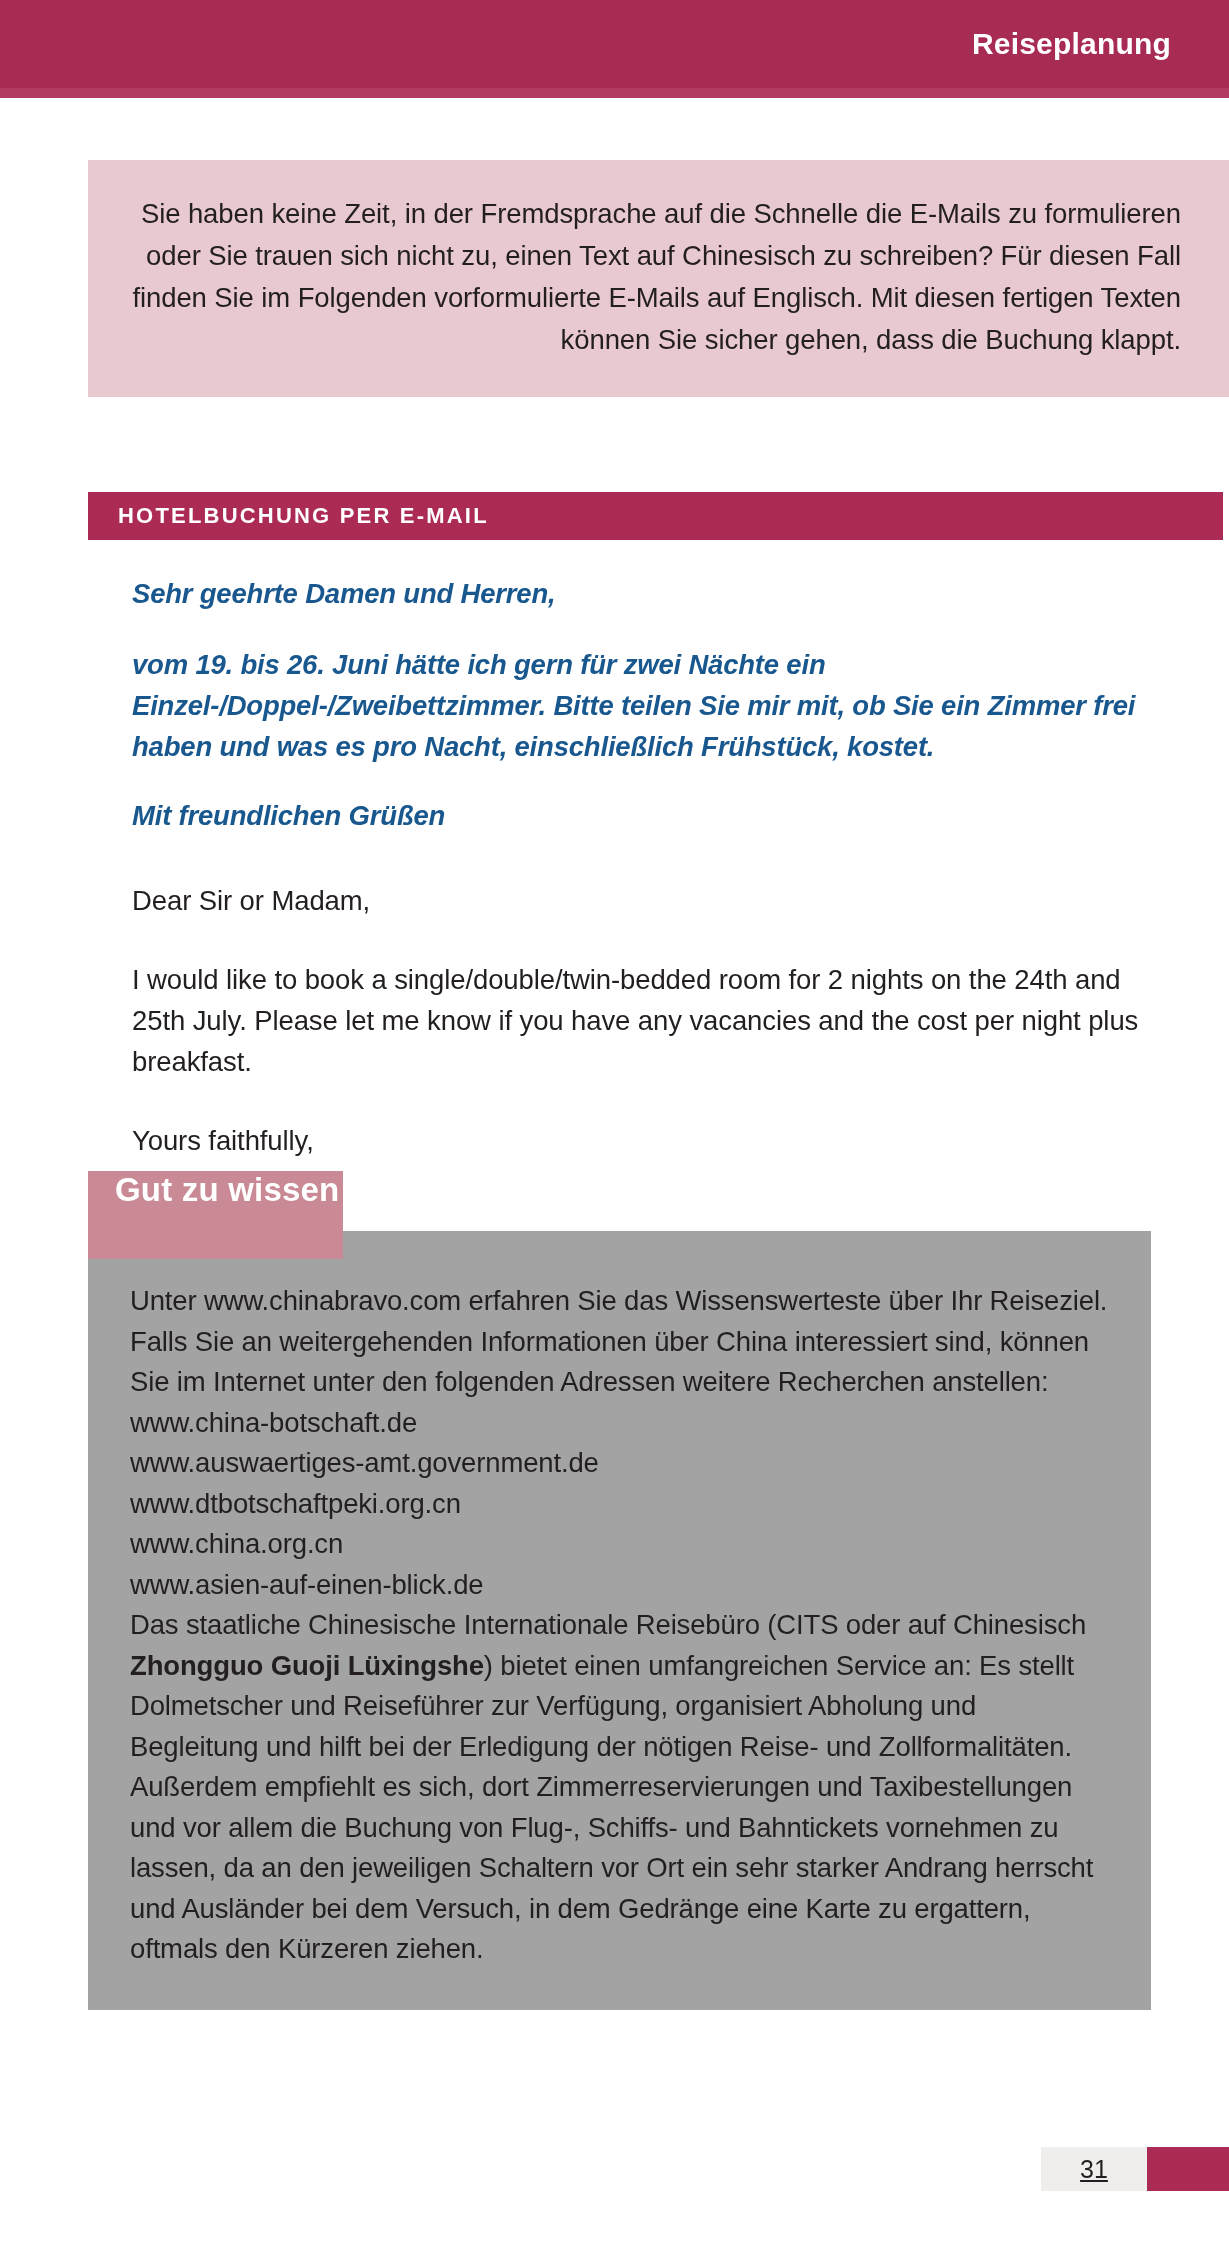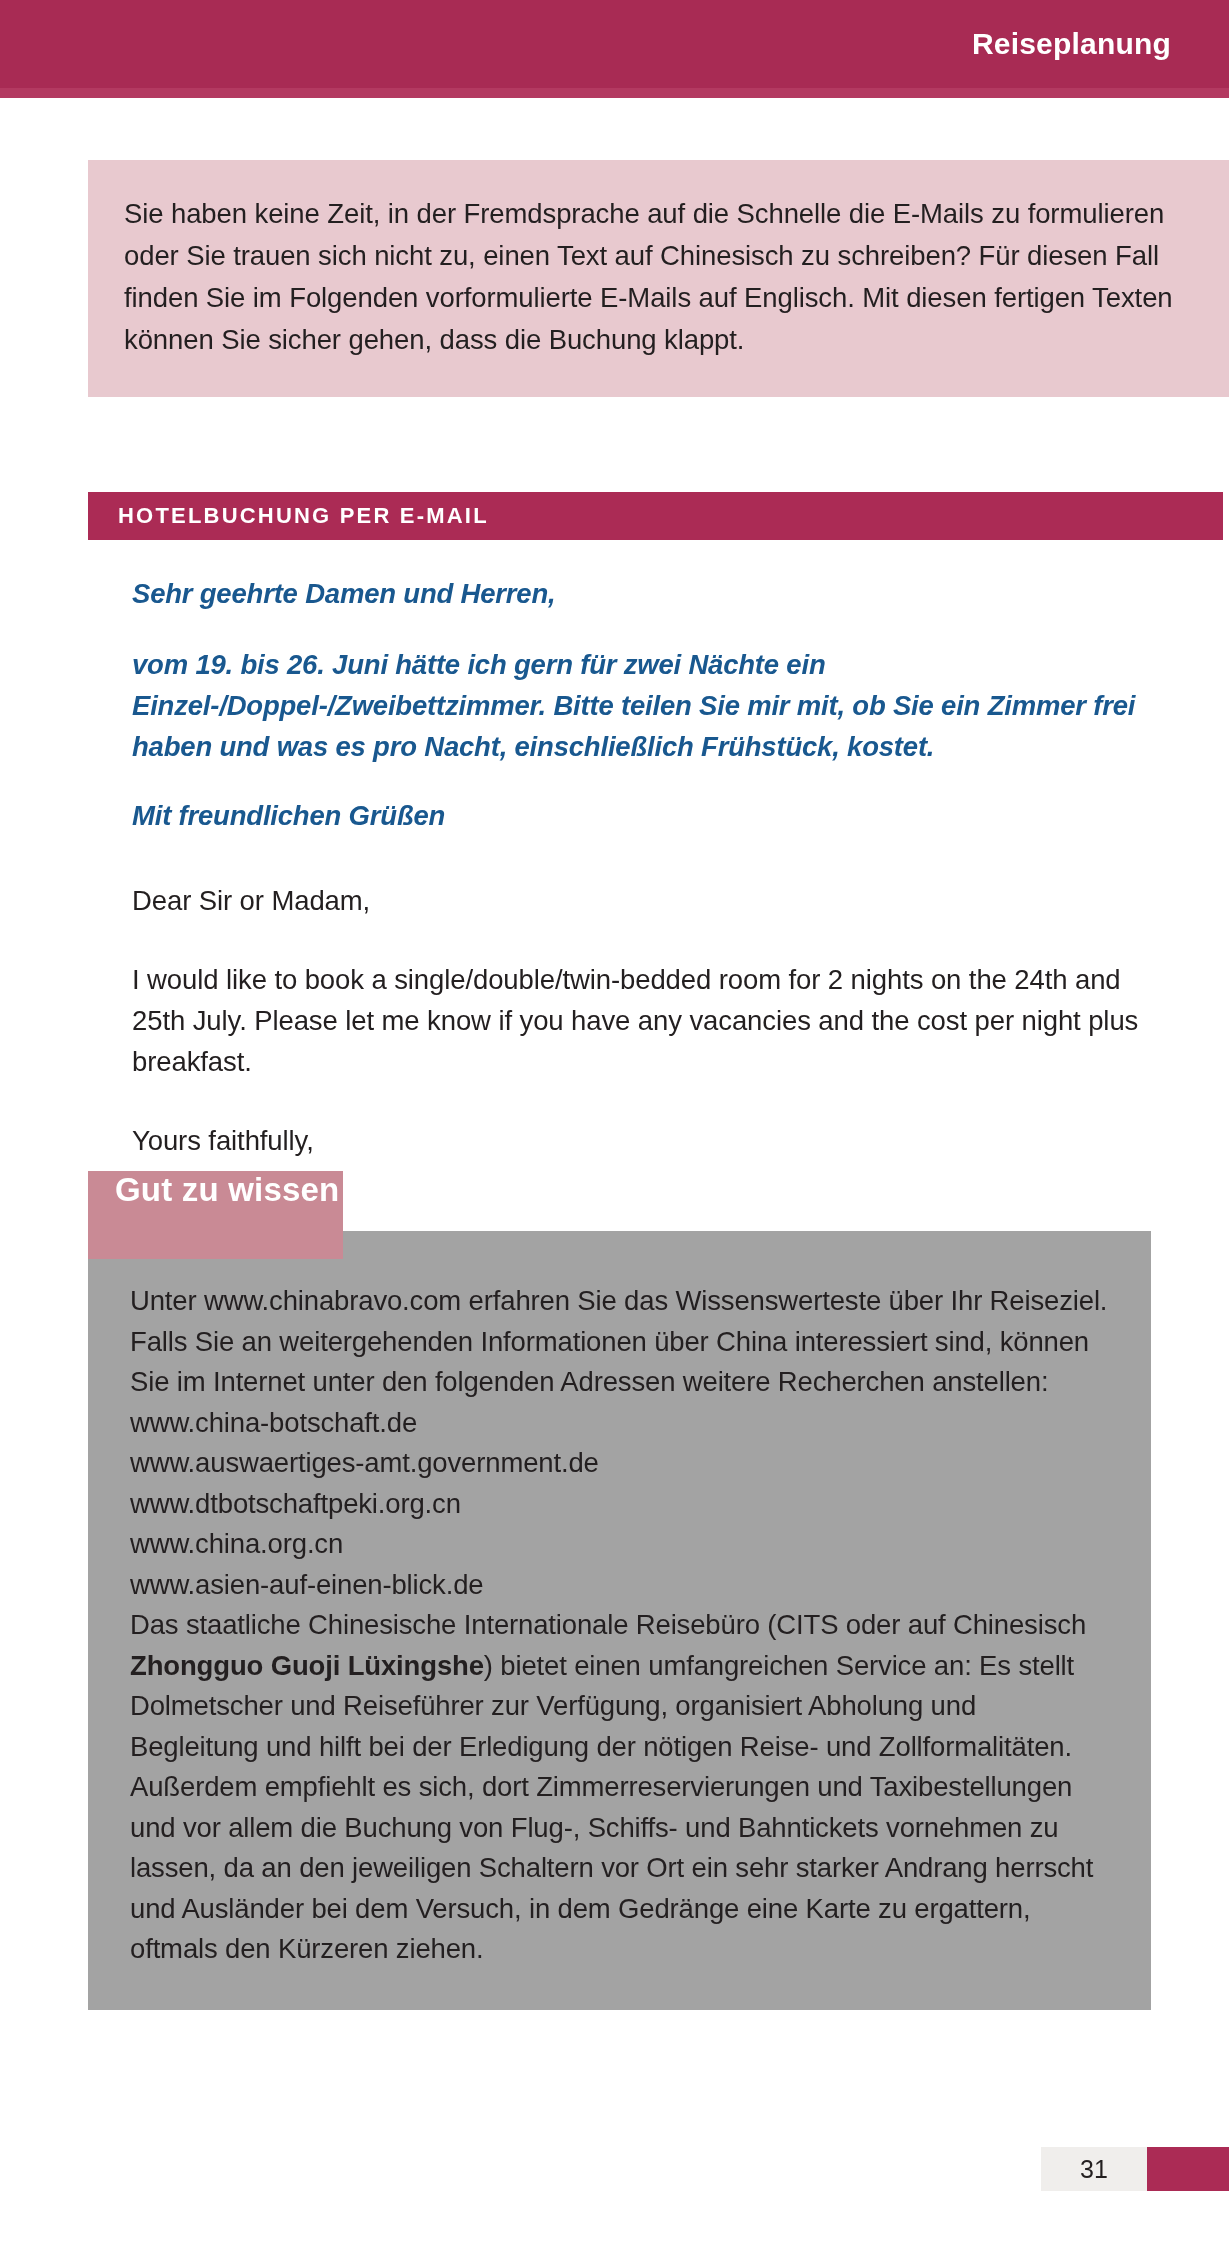--- a/index.html
+++ b/index.html
@@ -63,20 +63,21 @@
     width: 1141px;
     box-sizing: border-box;
     background: #e8c9cf;
     padding: 33px 48px 36px 36px;
   }
   .intro-text {
     font-size: 27.5px;
     line-height: 42px;
     color: #231f20;
     letter-spacing: -0.1px;
+    text-align: right;
   }
 
   
   .section-bar {
     position: absolute;
     left: 88px;
     top: 492px;
     width: 1135px;
     height: 48px;
     background: #ab2b55;
@@ -187,20 +188,21 @@
     background: #f0eeec;
     display: flex;
     align-items: center;
     justify-content: center;
     box-sizing: border-box;
   }
   .page-num {
     font-size: 25px;
     color: #231f20;
     font-weight: normal;
+    text-decoration: underline;
   }
   .footer-accent {
     position: absolute;
     right: 0;
     top: 0;
     width: 82px;
     height: 44px;
     background: #ab2b55;
   }
 </style>

